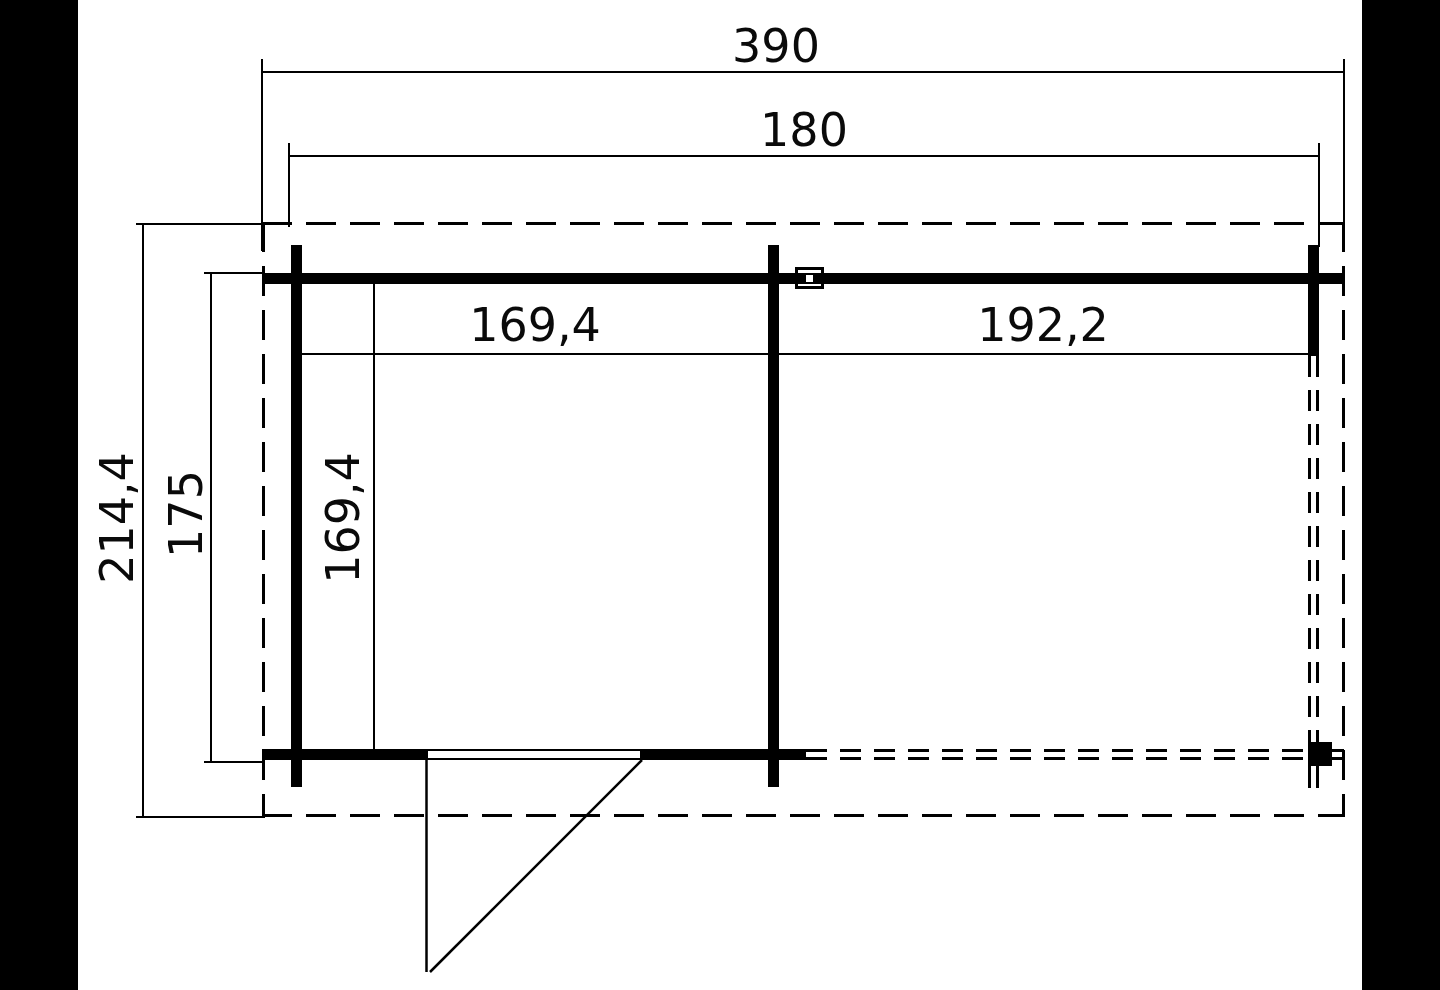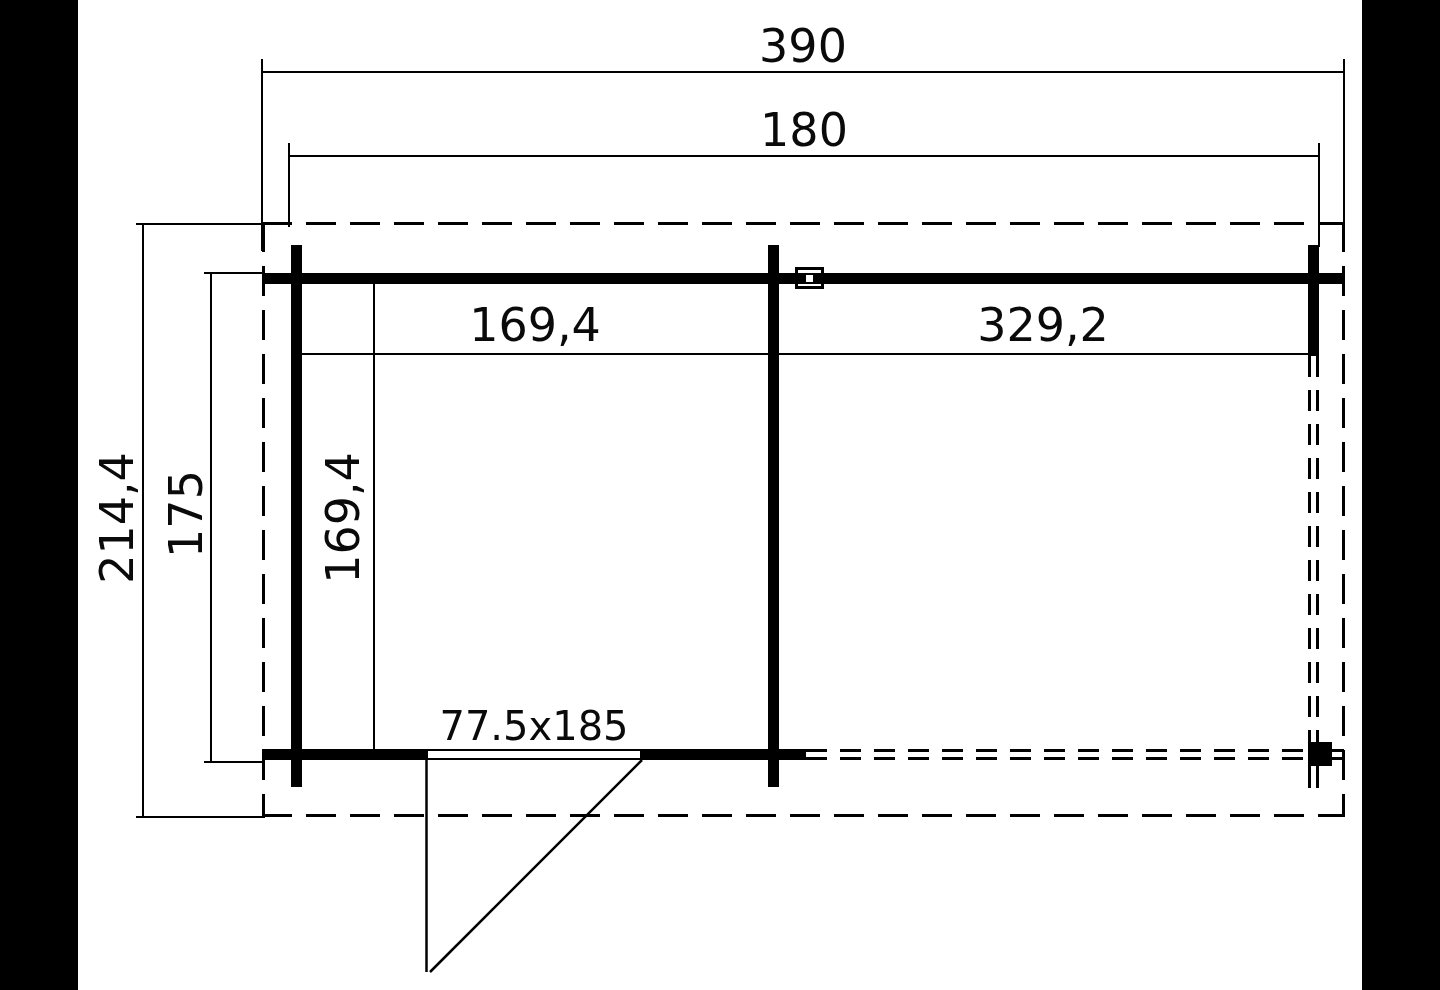--- a/index.html
+++ b/index.html
@@ -69,39 +69,38 @@
 
   <div class="door-leaf" style="left:426px;top:749px;width:216px;height:11px;"></div>
   <svg class="abs" style="left:420px;top:758px;" width="230" height="218" viewBox="0 0 230 218">
     <line x1="6.5" y1="2" x2="6.5" y2="214" stroke="#000" stroke-width="2.5"></line>
     <line x1="222" y1="2" x2="10" y2="214" stroke="#000" stroke-width="2.5"></line>
   </svg>
 
   <div class="ink" style="left:262px;top:71px;width:1083px;height:2px;"></div>
   <div class="ink" style="left:261px;top:59px;width:2px;height:192px;"></div>
   <div class="ink" style="left:1343px;top:59px;width:2px;height:172px;"></div>
-  <div class="lbl" style="left:803px;top:46px;">390</div>
+  <div class="lbl" style="left:776px;top:46px;">390</div>
 
   <div class="ink" style="left:289px;top:155px;width:1031px;height:2px;"></div>
   <div class="ink" style="left:288px;top:143px;width:2px;height:84px;"></div>
   <div class="ink" style="left:1318px;top:143px;width:2px;height:104px;"></div>
   <div class="lbl" style="left:804px;top:130px;">180</div>
 
   <div class="ink" style="left:302px;top:353px;width:1006px;height:2px;"></div>
   <div class="lbl" style="left:535px;top:325px;">169,4</div>
-  <div class="lbl" style="left:1043px;top:325px;">329,2</div>
+  <div class="lbl" style="left:1043px;top:325px;">192,2</div>
 
   <div class="ink" style="left:373px;top:284px;width:2px;height:466px;"></div>
   <div class="lbl rot" style="left:343px;top:518px;">169,4</div>
 
   <div class="ink" style="left:142px;top:224px;width:2px;height:594px;"></div>
   <div class="ink" style="left:136px;top:223px;width:127px;height:2px;"></div>
   <div class="ink" style="left:136px;top:816px;width:129px;height:2px;"></div>
   <div class="lbl rot" style="left:117px;top:518px;">214,4</div>
 
   <div class="ink" style="left:210px;top:273px;width:2px;height:489px;"></div>
   <div class="ink" style="left:204px;top:272px;width:60px;height:2px;"></div>
   <div class="ink" style="left:204px;top:761px;width:60px;height:2px;"></div>
   <div class="lbl rot" style="left:186px;top:514px;">175</div>
 
-  <div class="lbl small" style="left:534px;top:726px;">77.5x185</div>
 
 </div>
 
 </body></html>

